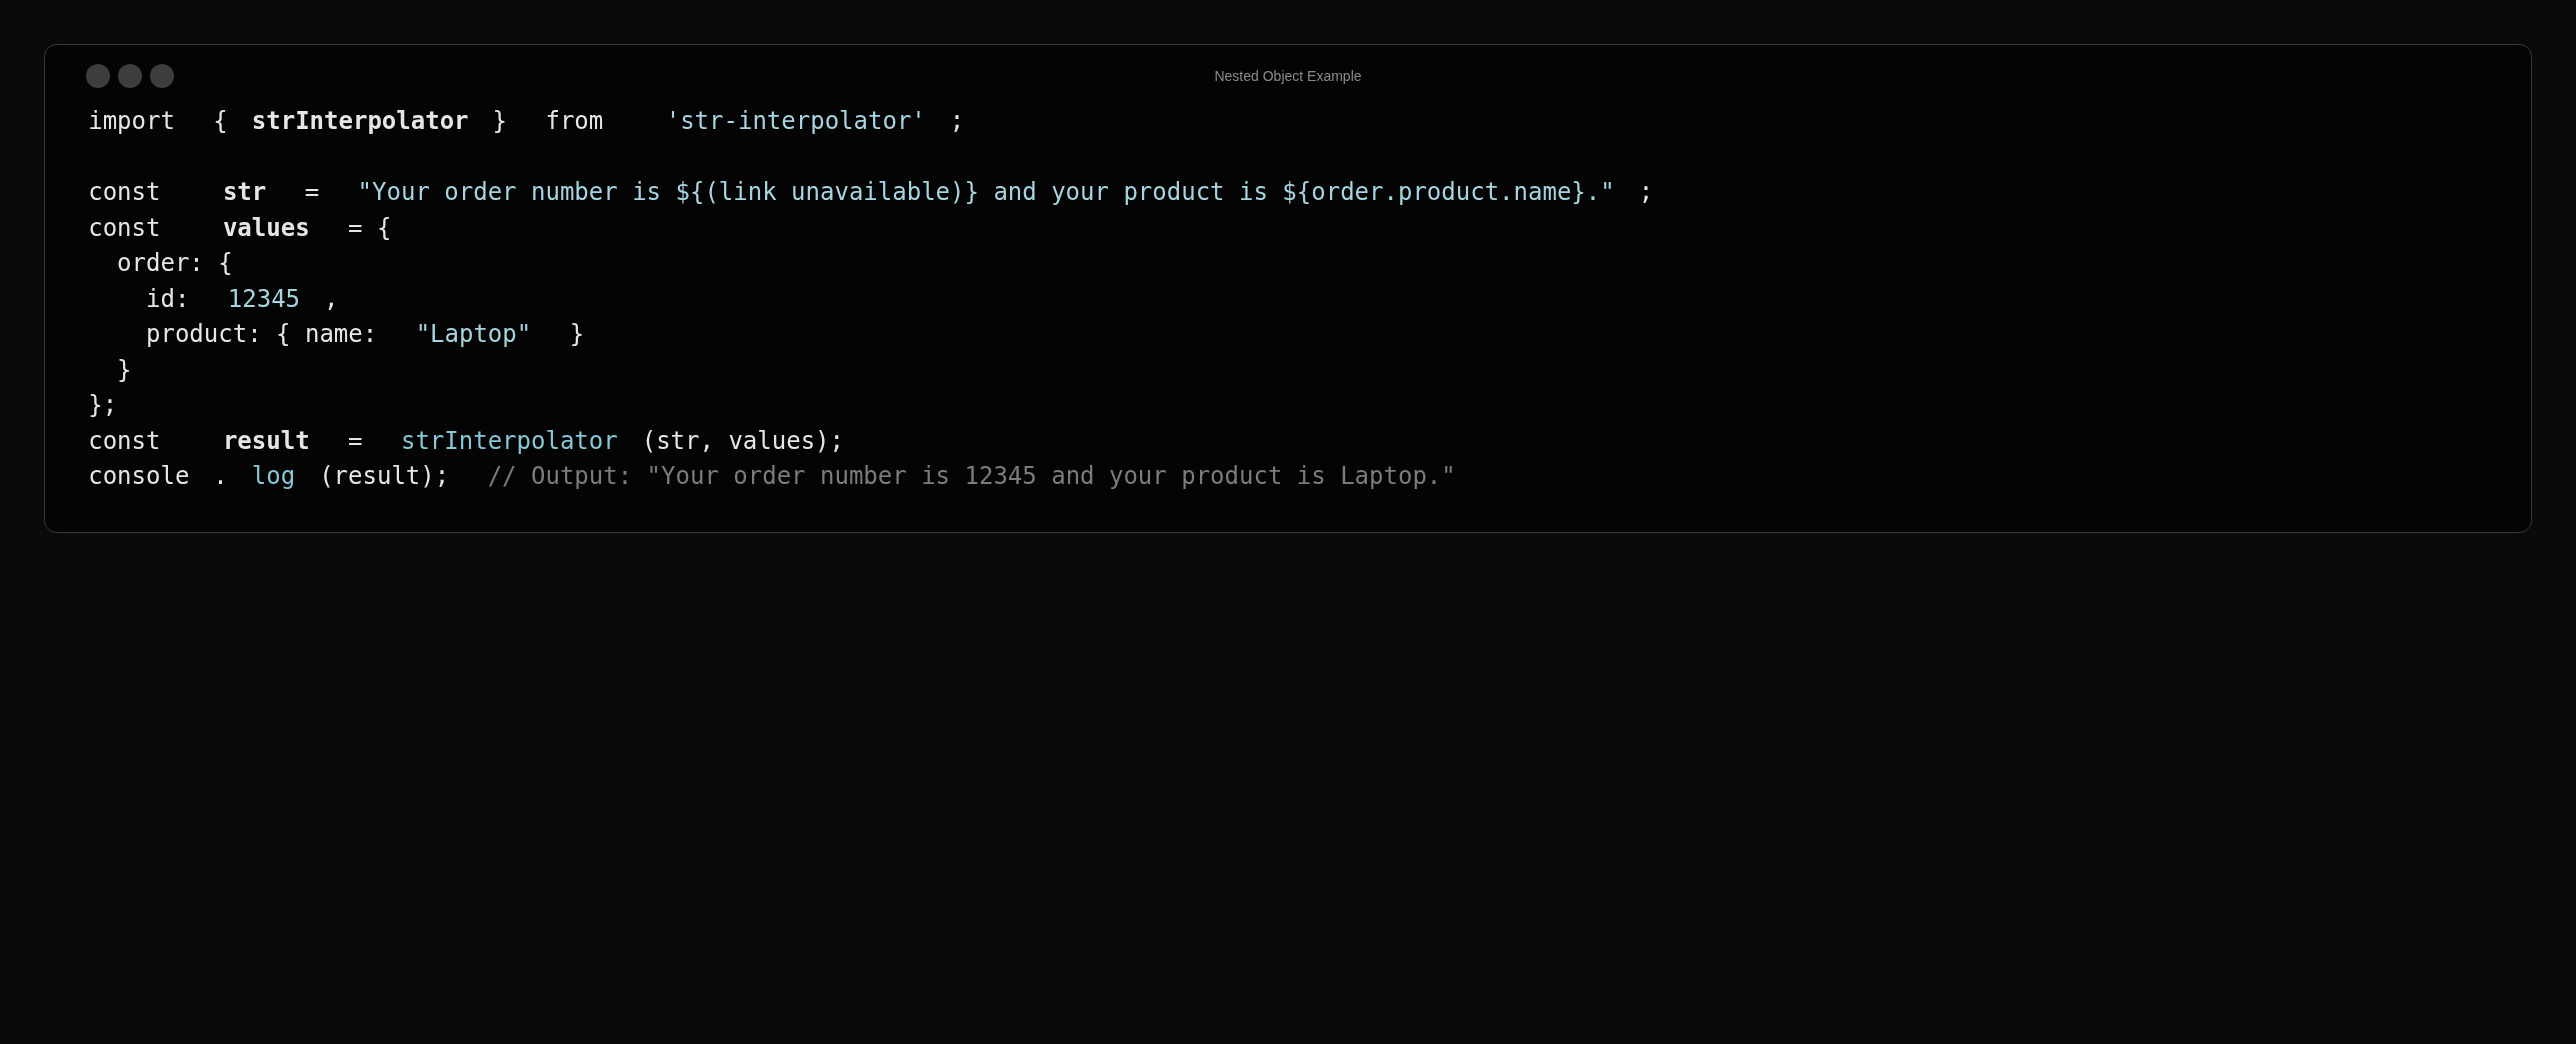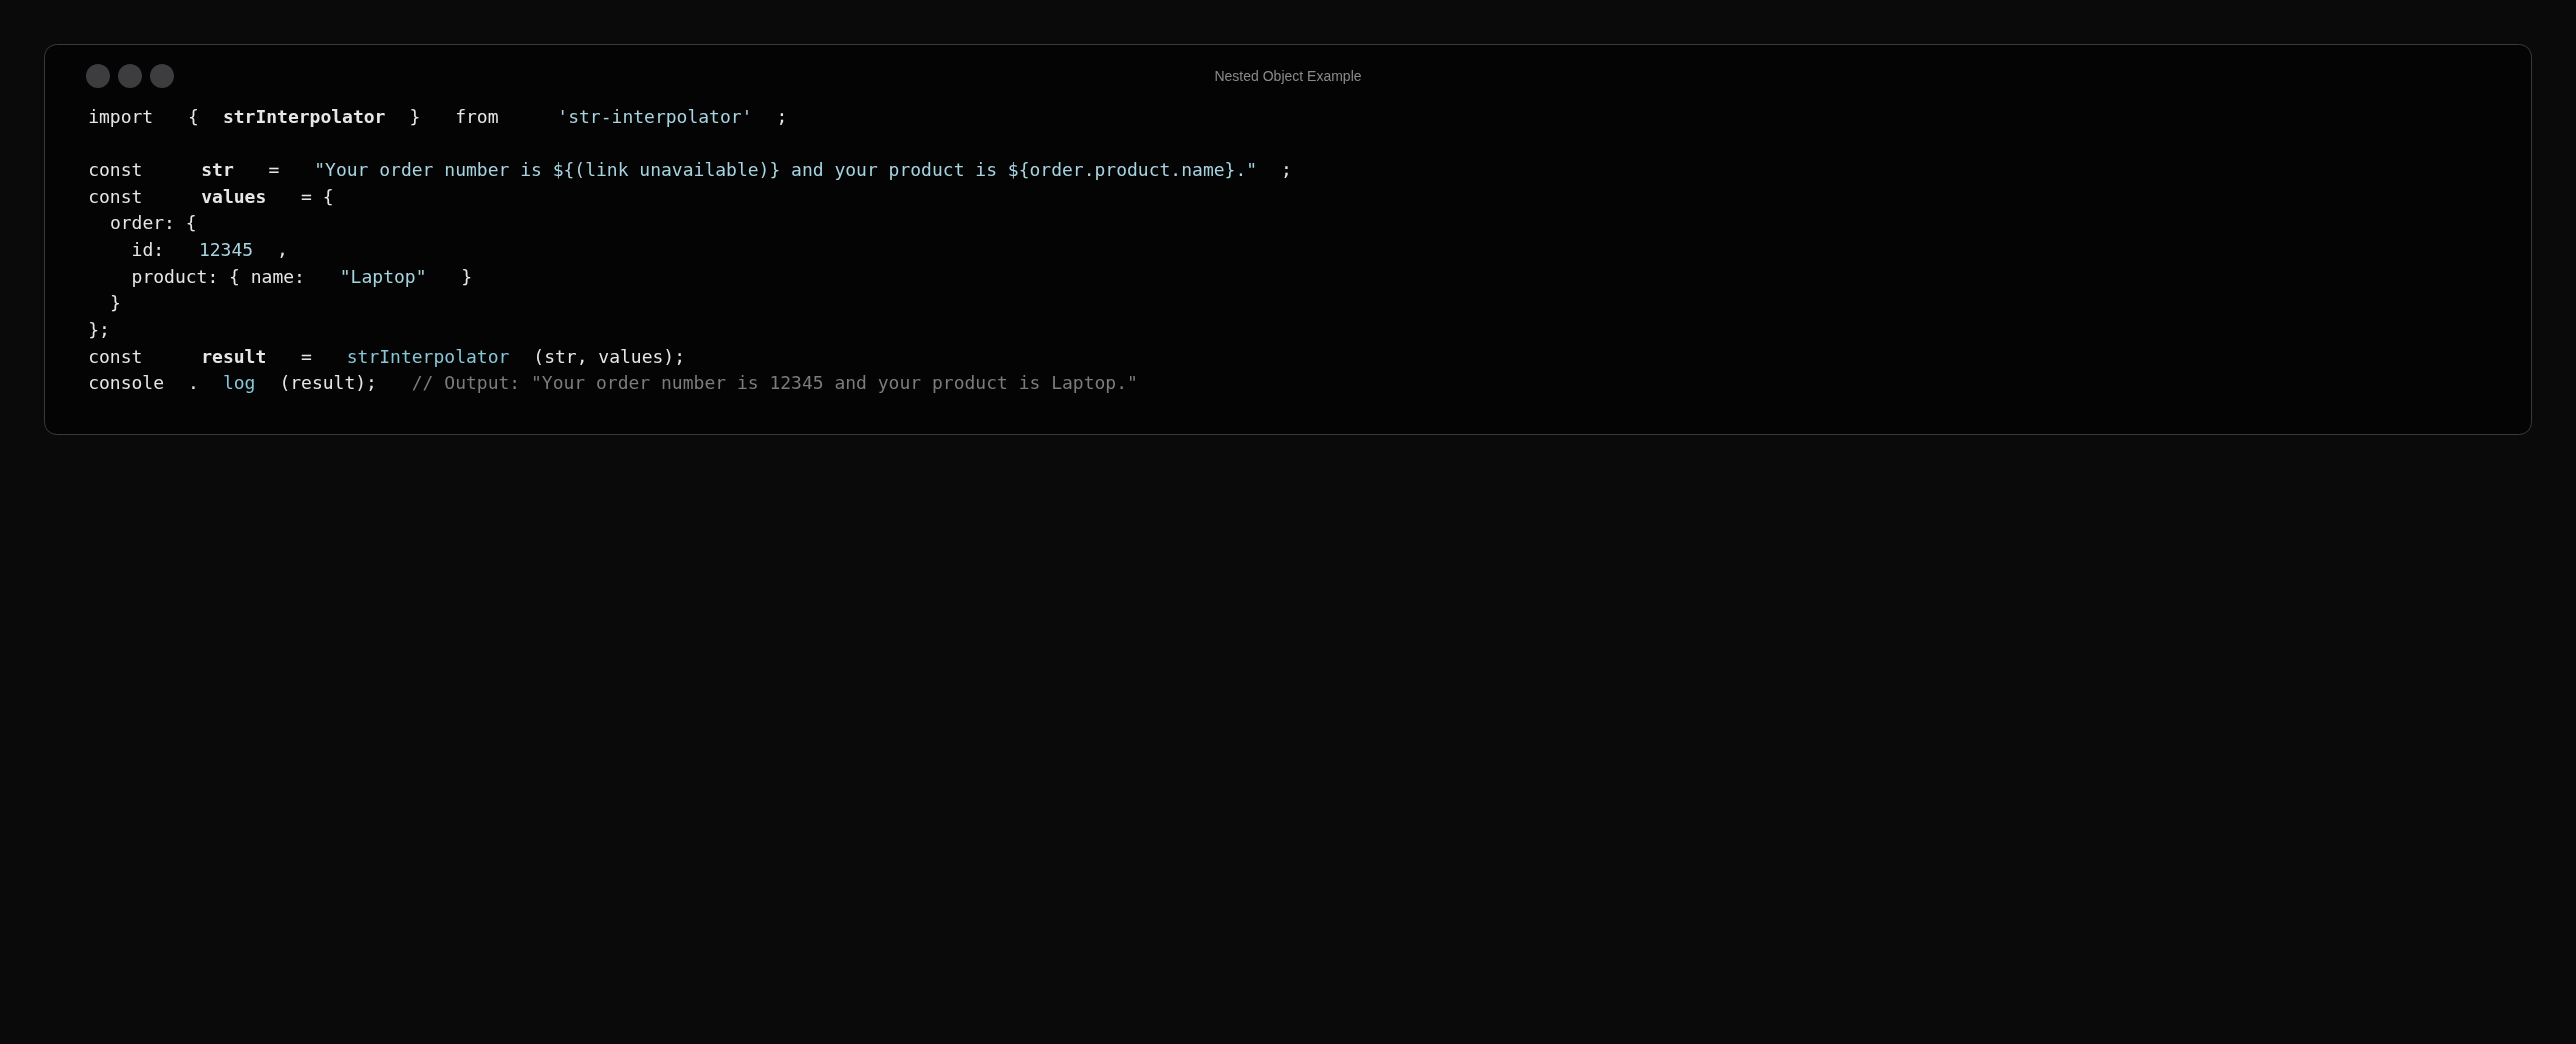--- a/index.html
+++ b/index.html
@@ -43,21 +43,21 @@
     position: absolute;
     left: 0; right: 0;
     text-align: center;
     color: #8a8a8e;
     font-size: 14px;
     font-family: -apple-system, BlinkMacSystemFont, "Segoe UI", Helvetica, Arial, sans-serif;
     pointer-events: none;
   }
   .code-area {
     padding: 8.4px 19.6px 25px 19.6px;
-    font-size: 18px;
+    font-size: 24px;
     line-height: 1.48;
     color: #e6e6e6;
     white-space: pre-wrap;
     word-wrap: break-word;
   }
   .tok-kw   { color: #e6e6e6; }     
   .tok-plain{ color: #e6e6e6; }
   .tok-id   { color: #e6e6e6; font-weight: 500; }
   .tok-str  { color: #a6d4e0; }     
   .tok-num  { color: #a6d4e0; }

